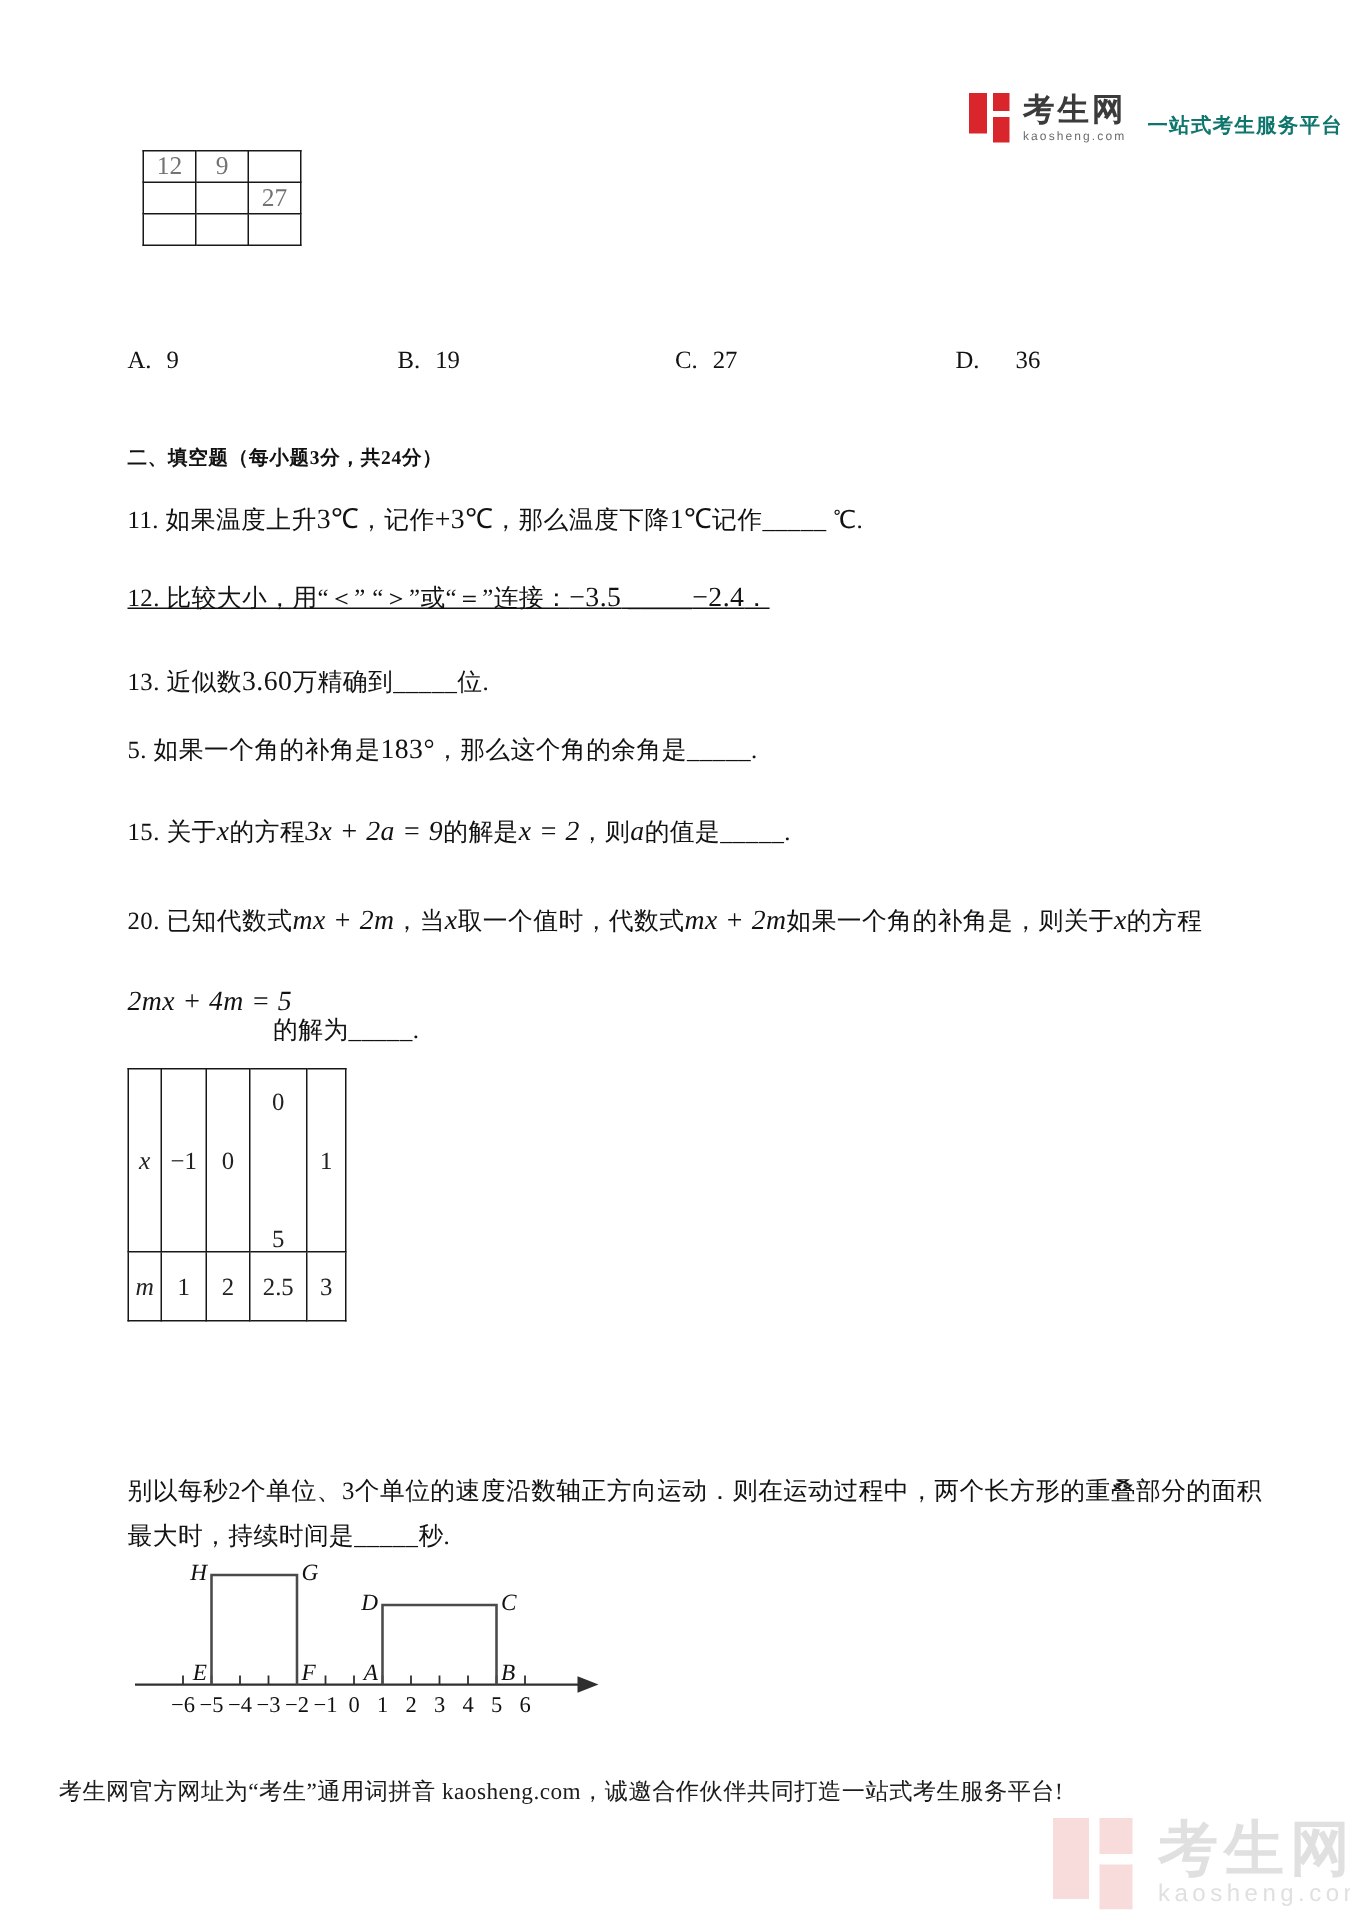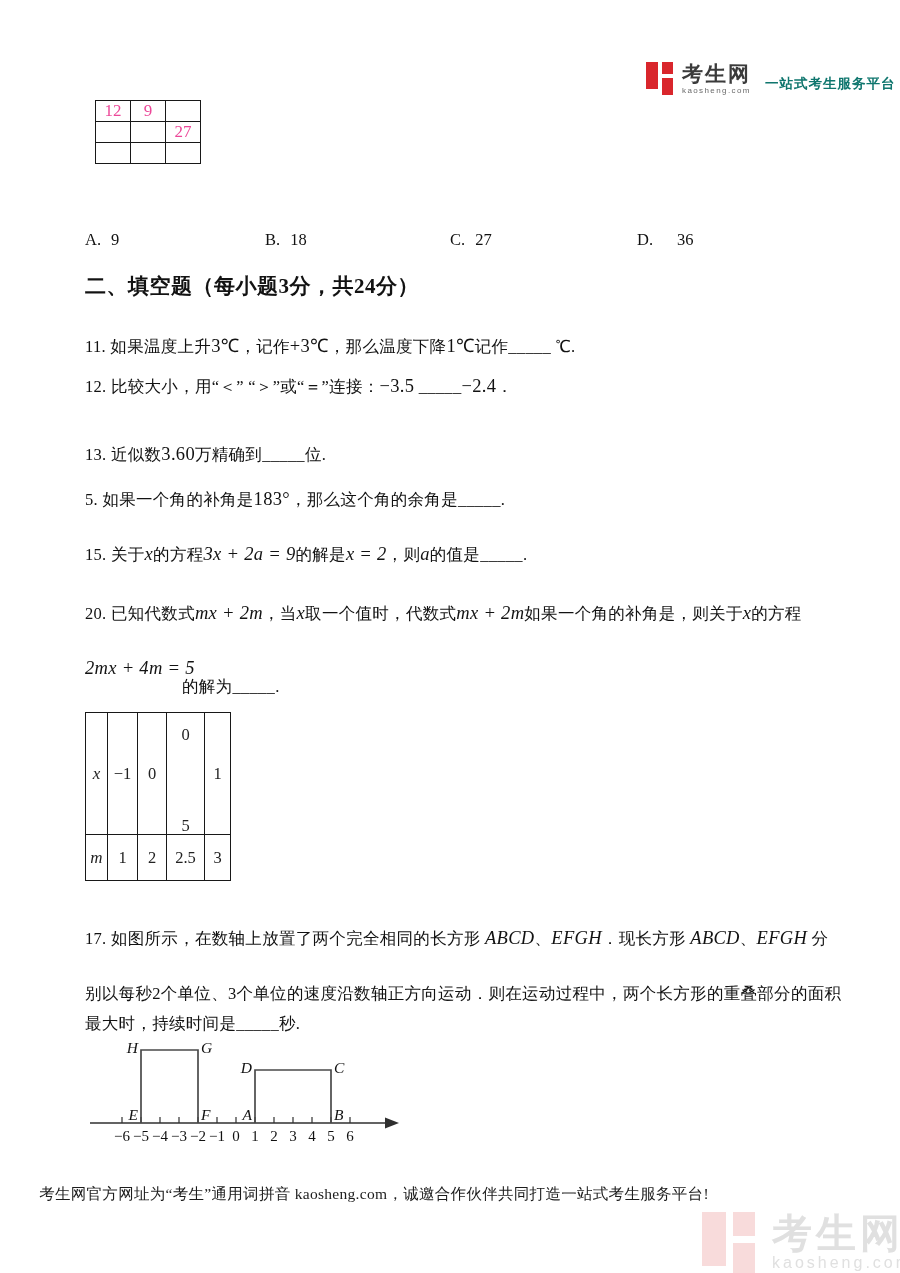--- a/index.html
+++ b/index.html
@@ -22,27 +22,27 @@
   .logo-icon .b3 { left:16px; top:16px; width:11px; height:17px; }
   .logo-text { display:flex; flex-direction:column; line-height:1; }
   .logo-name { font-size:21px; font-weight:bold; color:#3b3b3b; letter-spacing:2px; font-family:"Liberation Sans", sans-serif; }
   .logo-domain { font-size:8px; color:#6a6a6a; letter-spacing:1.4px; margin-top:3px; font-family:"Liberation Sans", sans-serif; }
   .logo-tagline { font-size:13.5px; color:#0f766e; font-weight:bold; margin-left:6px; padding-bottom:2px; font-family:"Liberation Sans", sans-serif; letter-spacing:1px; }
 
   
   table.puzzle { border-collapse:collapse; }
   table.puzzle td {
     width:35px; height:21px; border:1.7px solid #181818;
-    text-align:center; font-size:17px; color:#ec4899;
+    text-align:center; font-size:17px; color:#737373;
   }
 
   
   .option { position:absolute; top:0; font-size:16.5px; white-space:nowrap; }
 
-  .section-title { font-size:21px; font-weight:bold; letter-spacing:0.5px; white-space:nowrap; }
+  .section-title { font-size:13px; font-weight:bold; letter-spacing:0.5px; white-space:nowrap;margin-top:24px; }
 
   
   table.vtable { border-collapse:collapse; }
   table.vtable td {
     border:1.6px solid #181818; text-align:center; vertical-align:middle;
     font-size:16.5px; color:#222; padding:0 2px;
   }
   table.vtable tr:first-child td { height:122px; }
   table.vtable tr:last-child  td { height:46px; }
   table.vtable td:nth-child(1) { width:22px; }
@@ -107,29 +107,29 @@
         <tr>
           <td></td>
           <td></td>
           <td></td>
         </tr>
       </tbody>
   </table>
 
   <div class="abs" style="left:0; top:230px; width:900px; height:24px;">
       <div class="option" style="left: 85px;"><span>A.</span><span style="margin-left: 10px;">9</span></div>
-      <div class="option" style="left: 265px;"><span>B.</span><span style="margin-left: 10px;">18</span></div>
+      <div class="option" style="left: 265px;"><span>B.</span><span style="margin-left: 10px;">19</span></div>
       <div class="option" style="left: 450px;"><span>C.</span><span style="margin-left: 10px;">27</span></div>
       <div class="option" style="left: 637px;"><span>D.</span><span style="margin-left: 24px;">36</span></div>
     </div>
 
   <div class="abs section-title" style="left:85px; top:272px;">二、填空题（每小题3分，共24分）</div>
 
   <div class="abs qline" style="left:85px; top:332px;"><span>11. 如果温度上升</span><span class="num">3℃</span><span>，记作</span><span class="num">+3℃</span><span>，那么温度下降</span><span class="num">1℃</span><span>记作_____ ℃.</span></div>
-  <div class="abs qline" style="left:85px; top:376px;"><span>12. 比较大小，用“＜” “＞”或“＝”连接：</span><span class="num">−3.5</span><span> _____</span><span class="num">−2.4</span><span>．</span></div>
+  <div class="abs qline" style="left:85px; top:388px;text-decoration:underline;"><span>12. 比较大小，用“＜” “＞”或“＝”连接：</span><span class="num">−3.5</span><span> _____</span><span class="num">−2.4</span><span>．</span></div>
   <div class="abs qline" style="left:85px; top:444px;"><span>13. 近似数</span><span class="num">3.60</span><span>万精确到_____位.</span></div>
   <div class="abs qline" style="left:85px; top:489px;"><span>5. 如果一个角的补角是</span><span class="num">183°</span><span>，那么这个角的余角是_____.</span></div>
   <div class="abs qline" style="left:85px; top:544px;"><span>15. 关于</span><span class="math">x</span><span>的方程</span><span class="math">3x + 2a = 9</span><span>的解是</span><span class="math">x = 2</span><span>，则</span><span class="math">a</span><span>的值是_____.</span></div>
 
   <div class="abs qline" style="left:85px; top:603px;"><span>20. 已知代数式</span><span class="math">mx + 2m</span><span>，当</span><span class="math">x</span><span>取一个值时，代数式</span><span class="math">mx + 2m</span><span>如果一个角的补角是，则关于</span><span class="math">x</span><span>的方程</span></div>
   <div class="abs qline" style="left:85px; top:656px; font-size:20px;"><span class="math">2mx + 4m = 5</span></div>
   <div class="abs qline" style="left:182px; top:676px;"><span>的解为_____.</span></div>
 
   <table class="vtable abs" style="left:85px; top:712px;">
     <tbody>
@@ -146,21 +146,20 @@
         <tr>
           <td class="hd">m</td>
           <td>1</td>
           <td>2</td>
           <td>2.5</td>
           <td>3</td>
         </tr>
       </tbody>
   </table>
 
-  <div class="abs qline" style="left:85px; top:928px;"><span>17. 如图所示，在数轴上放置了两个完全相同的长方形 </span><span class="math">ABCD</span><span>、</span><span class="math">EFGH</span><span>．现长方形 </span><span class="math">ABCD</span><span>、</span><span class="math">EFGH</span><span> 分</span></div>
   <div class="abs qline" style="left:85px; top:983px;"><span>别以每秒2个单位、3个单位的速度沿数轴正方向运动．则在运动过程中，两个长方形的重叠部分的面积</span></div>
   <div class="abs qline" style="left:85px; top:1013px;"><span>最大时，持续时间是_____秒.</span></div>
 
   <svg class="numline abs" style="left:82px; top:1038px;" width="330" height="112" viewBox="0 0 330 112">
       <line x1="8" y1="85" x2="304" y2="85" stroke="#2f2f2f" stroke-width="1.5"></line>
       <polygon points="303,79.5 317,85 303,90.5" fill="#2f2f2f"></polygon>
       <line x1="40" y1="79" x2="40" y2="85" stroke="#2f2f2f" stroke-width="1.2"></line>
       <text x="40" y="103" text-anchor="middle" class="tick">−6</text>
       <line x1="59" y1="79" x2="59" y2="85" stroke="#2f2f2f" stroke-width="1.2"></line>
       <text x="59" y="103" text-anchor="middle" class="tick">−5</text>

